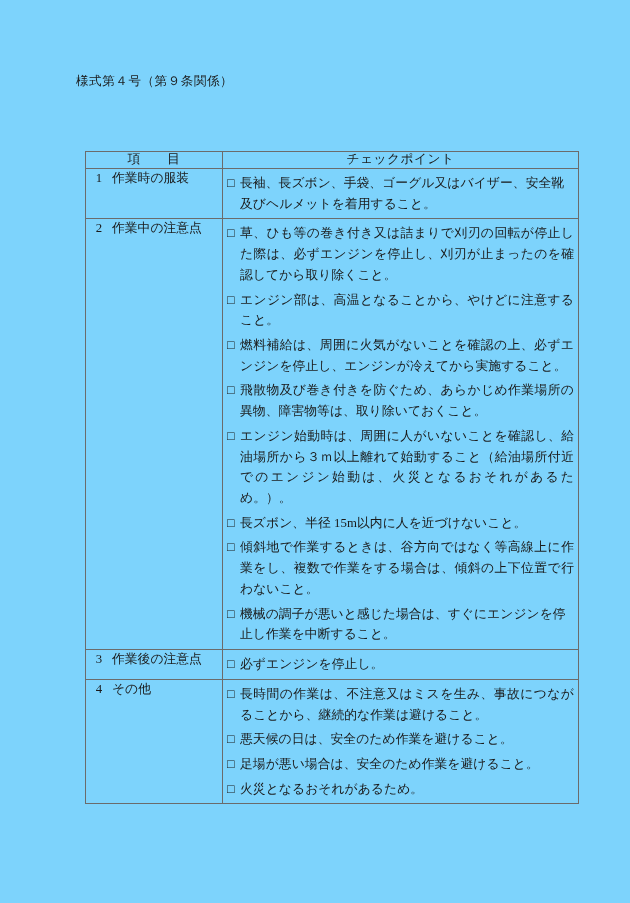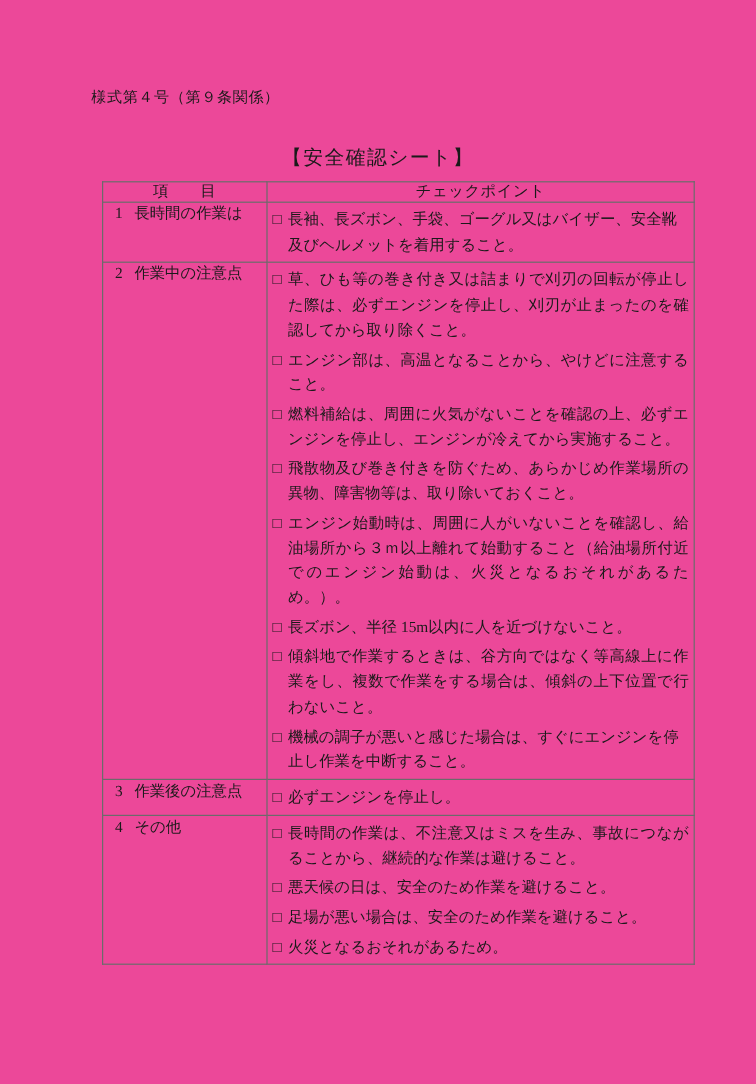--- a/index.html
+++ b/index.html
@@ -13,21 +13,21 @@
     font-family: "Liberation Serif", "DejaVu Serif", serif;
     color: #1a1a1a;
     position: relative;
     overflow: hidden;
     -webkit-font-smoothing: antialiased;
   }
 
   .page {
     position: absolute;
     inset: 0;
-    background: #ec4899;
+    background: #7dd3fc;
   }
 
   
   .form-no {
     position: absolute;
     left: 76px;
     top: 73px;
     font-size: 12.5px;
     letter-spacing: 0.6px;
     white-space: nowrap;
@@ -126,39 +126,38 @@
     text-align: left;
   }
 </style>
 </head>
 <body>
 
 <div class="page">
 
   <div class="form-no">様式第４号（第９条関係）</div>
 
-  <div class="doc-title">【安全確認シート】</div>
 
   <table class="sheet-table">
     <colgroup>
       <col class="col-item">
       <col class="col-check">
     </colgroup>
     <thead>
       <tr>
         <th class="hdr-cell hdr-item">項　　目</th>
         <th class="hdr-cell hdr-check">チェックポイント</th>
       </tr>
     </thead>
     <tbody>
         <tr>
           <td class="item-cell">
             <div class="item-row">
               <span class="item-num">1</span>
-              <span class="item-label">長時間の作業は</span>
+              <span class="item-label">作業時の服装</span>
             </div>
           </td>
           <td class="check-cell">
             <ul class="check-list">
               <li>長袖、長ズボン、手袋、ゴーグル又はバイザー、安全靴及びヘルメットを着用すること。</li>
             </ul>
           </td>
         </tr>
         <tr>
           <td class="item-cell">

